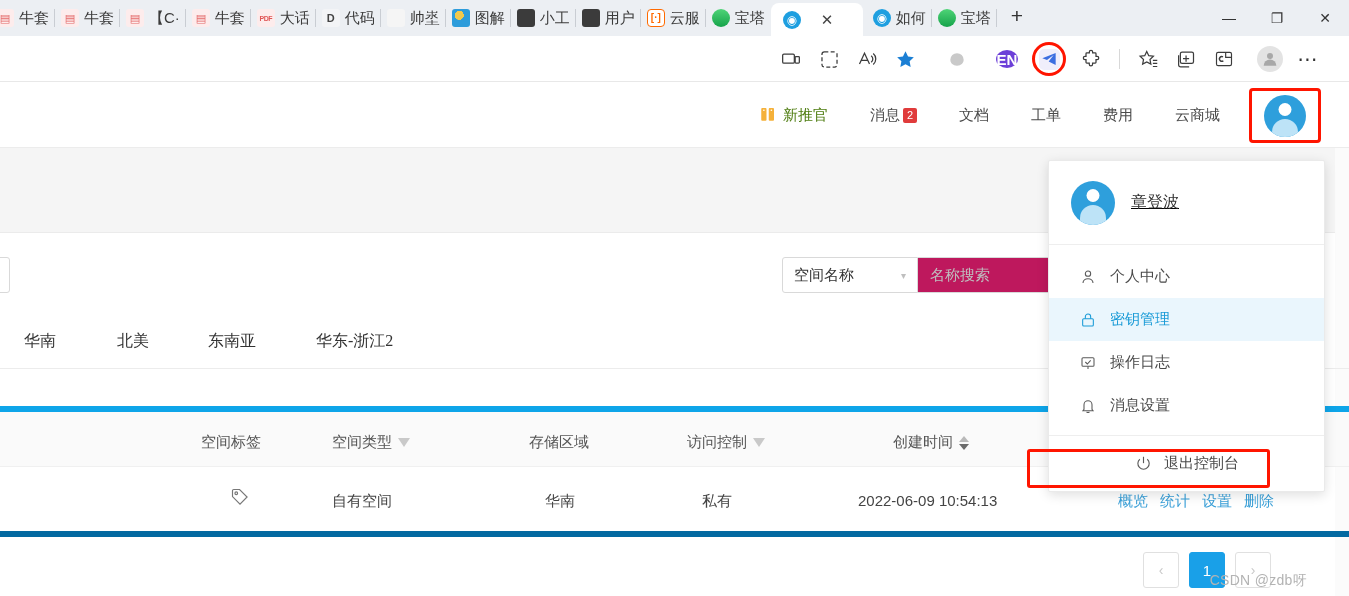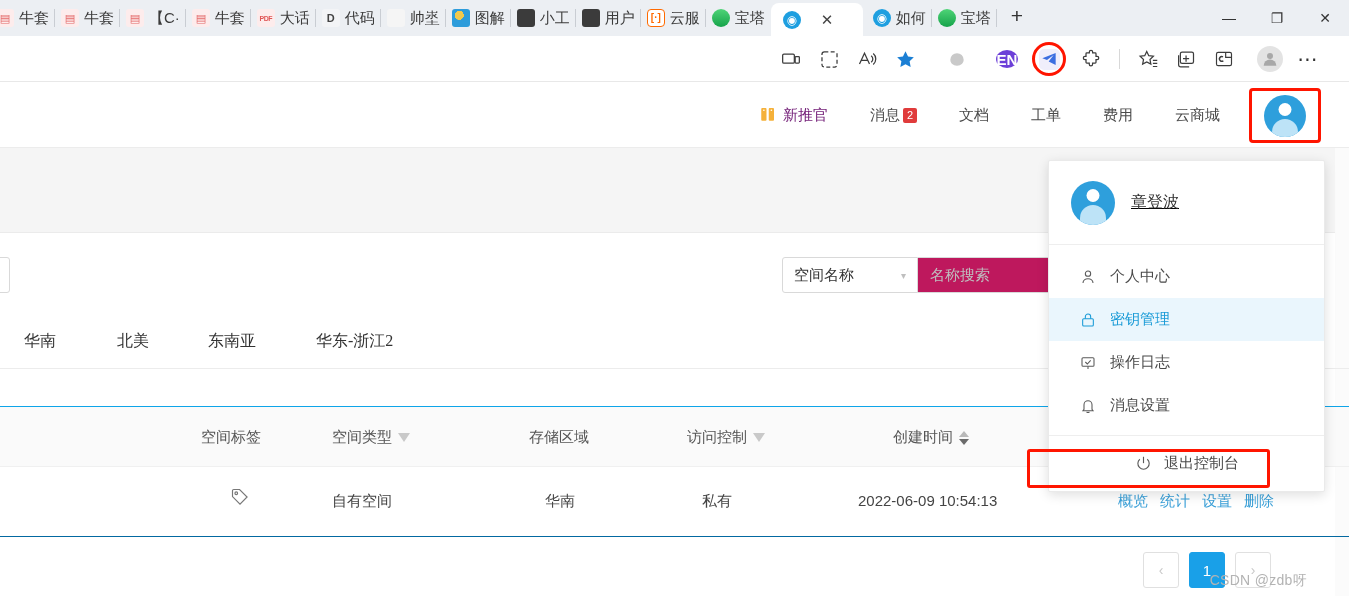--- a/index.html
+++ b/index.html
@@ -75,21 +75,21 @@
   .avatar-gray { width: 26px; height: 26px; border-radius:50%; background:#e3e3e3;
      display:flex; align-items:center;justify-content:center; }
 
   
   .site-header {
     position:absolute; top: 83px; left:0; width: 1349px; height: 65px;
     background:#fff; border-bottom: 1px solid #ececec;
   }
   .site-nav { position:absolute; right: 28px; top:0; height: 65px; display:flex; align-items:center; gap: 0; }
   .nav-item { font-size: 15px; color: #4a4a4a; padding: 0 21px; white-space:nowrap; }
-  .nav-item.promo { color:#701a75; display:flex; align-items:center; gap:6px; padding-left: 0; }
+  .nav-item.promo { color:#4d7c0f; display:flex; align-items:center; gap:6px; padding-left: 0; }
   .badge-red { display:inline-block; background:#e03b3b; color:#fff; font-size:11px; line-height:1;
     padding: 2px 4px; border-radius:2px; margin-left: 3px; vertical-align: 1px;}
   .hdr-avatar-box {
     width: 72px; height: 55px; border: 3px solid #ff1500; border-radius: 4px;
     display:flex; align-items:center; justify-content:center; margin-left: 8px;
   }
   .avatar-blue {
     width: 42px; height: 42px; border-radius: 50%;
     background: #2e9fdc; position:relative; overflow:hidden;
   }
@@ -117,31 +117,31 @@
     width: 210px; height:36px; border:1px solid #d9d9d9; border-left:none;
     display:flex; align-items:center; padding: 0 12px; font-size:15px; color:#bfbfbf; background:#be185d;
   }
 
   .region-tabs { position:absolute; top: 325px; left: 0; width: 1349px; height: 44px;
      border-bottom: 1px solid #ececec; }
   .region-tab { position:absolute; top: 6px; font-size: 16px; color: #333; }
 
   .table-head {
     position:absolute; top: 406px; left:0; width:1349px; height: 61px;
-    background:#fafafa; border-top: 1px solid #0ea5e9; border-bottom:1px solid #f0f0f0;
+    background:#fafafa; border-top: 6px solid #0ea5e9; border-bottom:1px solid #f0f0f0;
   }
   .th { position:absolute; top: 21px; font-size: 15px; color:#555; display:flex; align-items:center; gap:6px; white-space:nowrap;}
   .funnel { width:0;height:0; border-left:6px solid transparent; border-right:6px solid transparent;
      border-top: 9px solid #c9c9c9; }
   .sorter { display:inline-flex; flex-direction:column; gap:2px; }
   .sorter i { width:0;height:0;border-left:5px solid transparent;border-right:5px solid transparent; }
   .sorter .up { border-bottom:6px solid #b9b9b9; }
   .sorter .dn { border-top:6px solid #6b6b6b; }
 
-  .table-row { position:absolute; top: 467px; left:0; width:1349px; height: 70px; border-bottom:1px solid #0369a1; }
+  .table-row { position:absolute; top: 467px; left:0; width:1349px; height: 70px; border-bottom:6px solid #0369a1; }
   .td { position:absolute; top: 25px; font-size:15px; color:#444; white-space:nowrap; }
   .tag-glyph { font-size: 19px; color:#666; }
   .row-actions { position:absolute; top: 492px; font-size:15px; color:#3aa0d8; display:flex; gap:12px; }
 
   .pager { position:absolute; top: 552px; right: 78px; display:flex; align-items:center; gap:10px; }
   .pg { width:36px;height:36px;border:1px solid #e0e0e0;border-radius:3px;background:#fff;
     display:flex;align-items:center;justify-content:center;font-size:14px;color:#c8c8c8;}
   .pg.active { background:#19a0e8; border-color:#19a0e8; color:#fff; font-size:15px;}
   .watermark { position:absolute; top: 572px; right: 42px; font-size:14px; color:#b3b3b3; letter-spacing:0.3px;}
   .scroll-col { position:absolute; right:0; top: 148px; width: 14px; height: 448px; background:#fbfbfb; }

